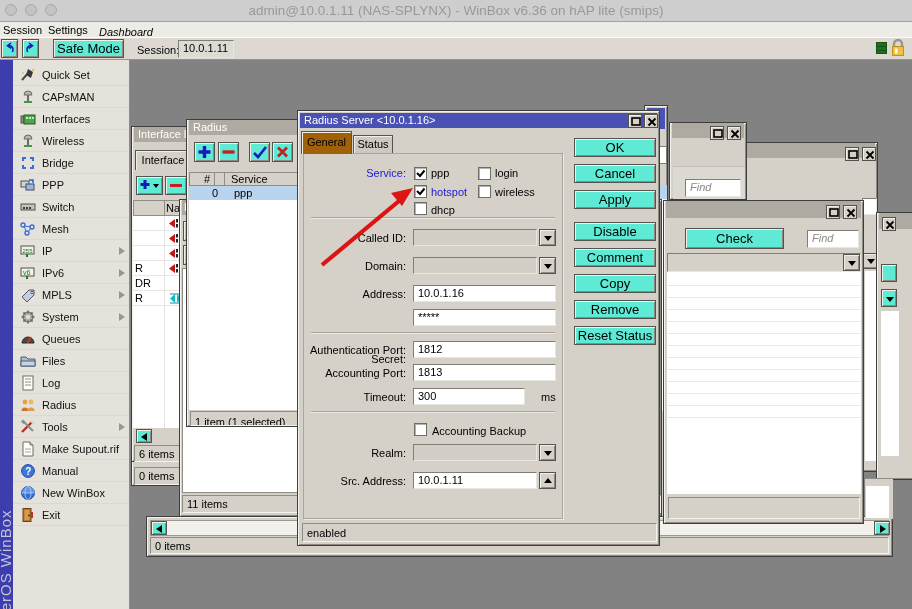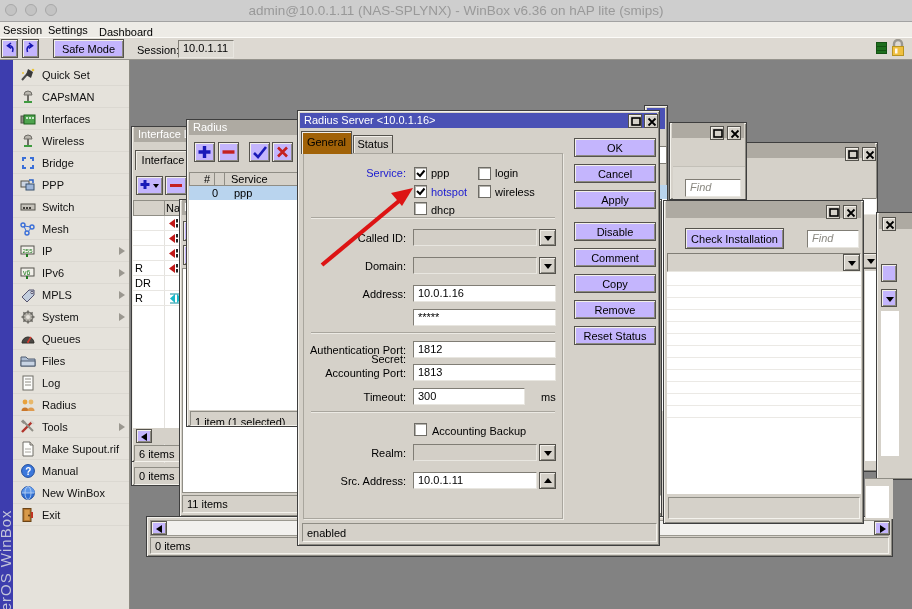--- a/index.html
+++ b/index.html
@@ -2,21 +2,21 @@
 <html><head><meta charset="utf-8"><style>
 *{margin:0;padding:0;box-sizing:border-box;font-family:"Liberation Sans",sans-serif;}
 html,body{width:912px;height:609px;overflow:hidden;}
 body{position:relative;background:#828282;font-size:11px;color:#000;}
 .abs{position:absolute;}
 .w{position:absolute;background:#d5d1c9;border:1px solid #3e3e3e;box-shadow:inset 1px 1px 0 #f4f2ec,inset -1px -1px 0 #8c8a82;}
 .tb{position:absolute;left:2px;right:2px;height:15px;background:#aeaaa2;color:#fff;font-size:11px;line-height:15px;padding-left:4px;overflow:hidden;}
 .tbact{background:#4a51b5;}
 .mb{position:absolute;width:14px;height:14px;background:#d5d1c9;border:1px solid #54524c;box-shadow:inset 1px 1px 0 #f2efe9;}
 .mb svg{position:absolute;left:1px;top:1px;}
-.btn{position:absolute;background:#c4b5fd;border:1px solid #55534d;box-shadow:inset 1px 1px 0 #f2efe9,inset -1px -1px 0 #8c8a82;text-align:center;font-size:11px;}
+.btn{position:absolute;background:#5eead4;border:1px solid #55534d;box-shadow:inset 1px 1px 0 #f2efe9,inset -1px -1px 0 #8c8a82;text-align:center;font-size:13px;}
 .inp{position:absolute;background:#fff;border:1px solid #807d75;border-bottom-color:#e8e6e0;border-right-color:#e8e6e0;font-size:11px;padding:1px 0 0 4px;overflow:hidden;}
 .cmb{position:absolute;background:#d3cfc7;border:1px solid #807d75;border-bottom-color:#e8e6e0;border-right-color:#e8e6e0;}
 .dbtn{position:absolute;width:17px;background:#d5d1c9;border:1px solid #55534d;box-shadow:inset 1px 1px 0 #f2efe9,inset -1px -1px 0 #8c8a82;}
 .tri{position:absolute;width:0;height:0;border-left:4px solid transparent;border-right:4px solid transparent;border-top:5px solid #000;}
 .triu{position:absolute;width:0;height:0;border-left:4px solid transparent;border-right:4px solid transparent;border-bottom:5px solid #000;}
 .cb{position:absolute;width:13px;height:13px;background:#fff;border:1px solid #6e6c66;box-shadow:inset 1px 1px 0 #b5b3ad;}
 .sbar{position:absolute;background:#d5d1c9;border:1px solid #8f8d85;border-bottom-color:#f4f2ec;border-right-color:#f4f2ec;font-size:11px;padding:2px 0 0 4px;overflow:hidden;}
 .lbl{position:absolute;font-size:11px;text-align:right;}
 .sep{position:absolute;height:2px;border-top:1px solid #a9a69e;border-bottom:1px solid #eceae4;}
 .it{position:relative;height:22px;line-height:22px;border-bottom:1px solid #dbd8d1;padding-left:29px;font-size:11px;color:#111;}
@@ -28,21 +28,21 @@
 <div class="abs" style="left:0;top:0;width:912px;height:22px;background:#cecece;border-bottom:1px solid #a2a2a2;">
 <div class="abs" style="left:5px;top:4px;width:12px;height:12px;border-radius:6px;background:#c3c3c3;border:1px solid #a8a8a8;"></div>
 <div class="abs" style="left:25px;top:4px;width:12px;height:12px;border-radius:6px;background:#c3c3c3;border:1px solid #a8a8a8;"></div>
 <div class="abs" style="left:45px;top:4px;width:12px;height:12px;border-radius:6px;background:#c3c3c3;border:1px solid #a8a8a8;"></div>
 <div style="text-align:center;font-size:13.5px;color:#999;line-height:21px;">admin@10.0.1.11 (NAS-SPLYNX) - WinBox v6.36 on hAP lite (smips)</div>
 </div>
 
 <div class="abs" style="left:0;top:22px;width:912px;height:15px;background:#edebe6;">
 <span class="abs" style="left:3px;top:2px;">Session</span>
     <span class="abs" style="left:48px;top:2px;">Settings</span>
-    <span class="abs" style="left:99px;top:4px;">Dashboard</span>
+    <span class="abs" style="left:99px;top:4px;font-style:italic;">Dashboard</span>
 </div>
 
 <div class="abs" style="left:0;top:37px;width:912px;height:23px;background:#ddd9d2;border-top:1px solid #fcfbf8;border-bottom:1px solid #96948d;">
 <div class="btn" style="left:1px;top:1px;width:17px;height:19px;"><svg width="13" height="13" style="margin-top:2px">
         <path d="M9.5 10 C11 6,9 3.5,5.5 3.5 M8 1 L4.5 3.8 L8.2 6.4" fill="none" stroke="#1717b0" stroke-width="1.6"></path>
       </svg></div>
 <div class="btn" style="left:22px;top:1px;width:17px;height:19px;"><svg width="13" height="13" style="margin-top:2px">
         <path d="M3.5 10 C2 6,4 3.5,7.5 3.5 M5 1 L8.5 3.8 L4.8 6.4" fill="none" stroke="#1717b0" stroke-width="1.6"></path>
       </svg></div>
 <div class="btn" style="left:53px;top:1px;width:71px;height:19px;line-height:18px;">Safe Mode</div>

